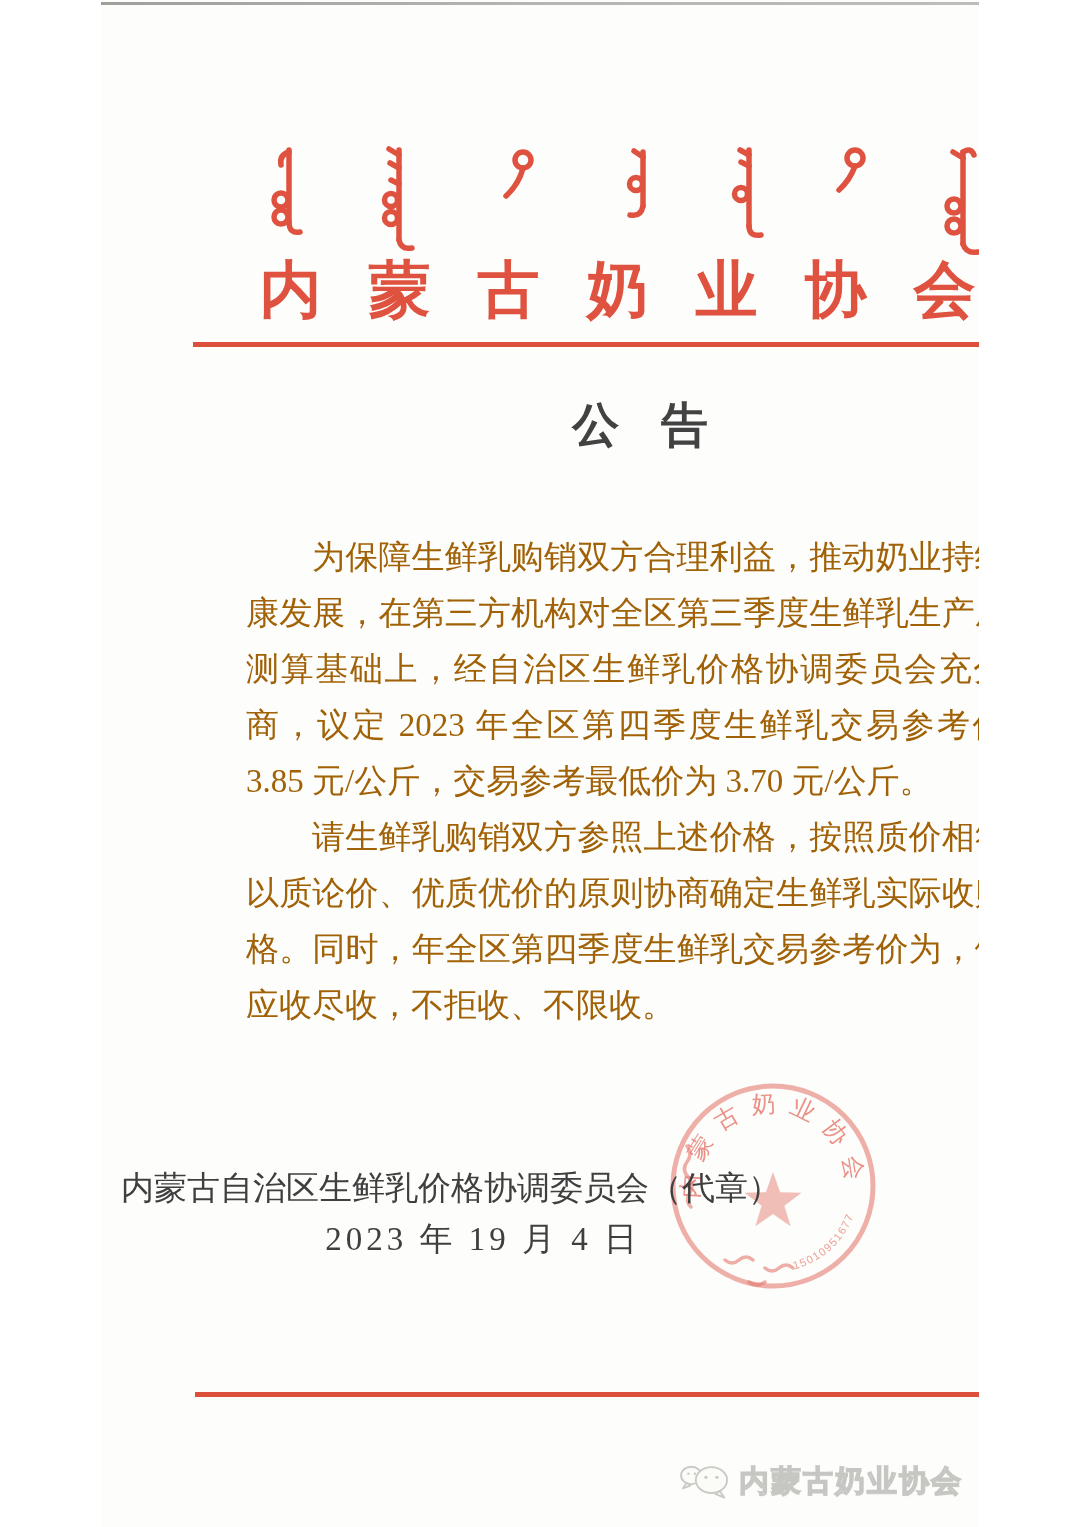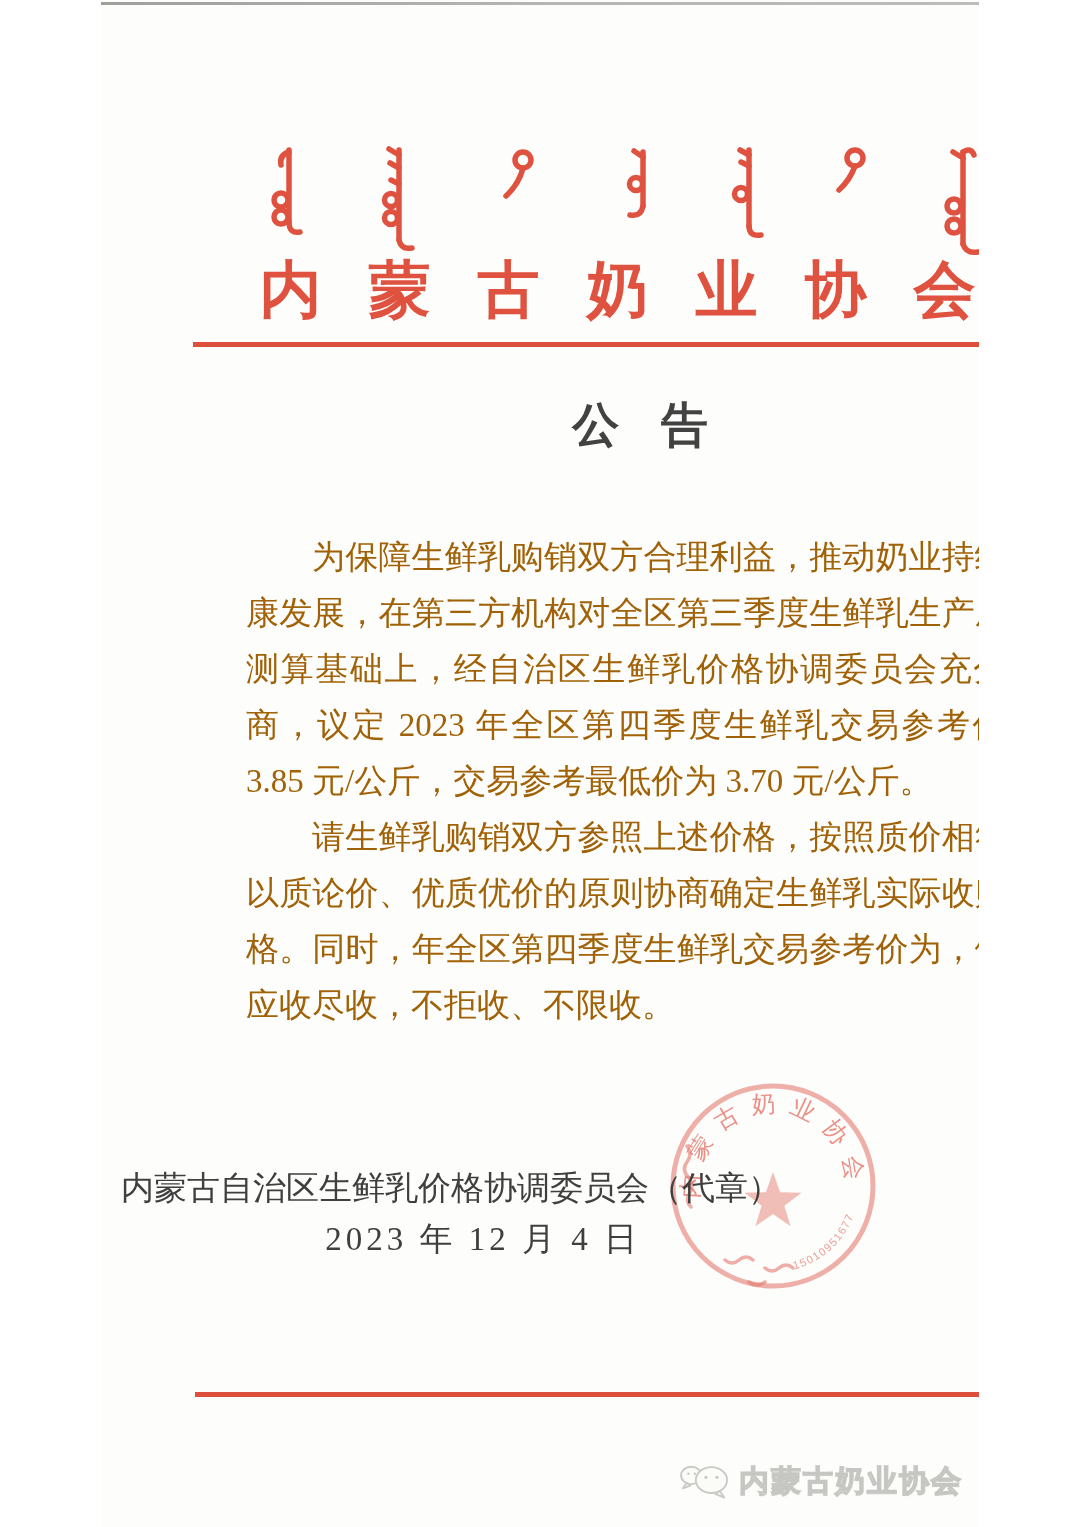--- a/index.html
+++ b/index.html
@@ -200,21 +200,21 @@
       <path d="M72,192 q7,6 14,0 q7,-6 14,0"></path>
       <path d="M112,200 q7,6 14,0 q7,-6 14,0"></path>
       <path d="M96,214 q8,6 16,0"></path>
     </g>
     <text font-size="11" fill="rgba(230,128,116,0.75)" letter-spacing="1.5" font-family="Liberation Sans, DejaVu Sans, sans-serif">
       <textPath href="#sealNum" startOffset="4%">15010951677</textPath>
     </text>
   </svg>
 
   <div class="sig-org">内蒙古自治区生鲜乳价格协调委员会（代章）</div>
-  <div class="sig-date">2023 年 12 月 4 日</div>
+  <div class="sig-date">2023 年 19 月 4 日</div>
 
   <div class="red-rule bottom"></div>
 
   <div class="watermark">
     <svg width="56" height="46" viewBox="0 0 60 50" aria-hidden="true">
       <g stroke="#c9c9c5" stroke-width="2" fill="#fbfbf8">
         <ellipse cx="15" cy="19" rx="11" ry="9.5"></ellipse>
         <path d="M10,27 l-4,6 l8,-3 z" stroke-linejoin="round"></path>
         <ellipse cx="37" cy="24" rx="17" ry="14"></ellipse>
         <path d="M46,36 l5,7 l-10,-4 z" stroke-linejoin="round"></path>

